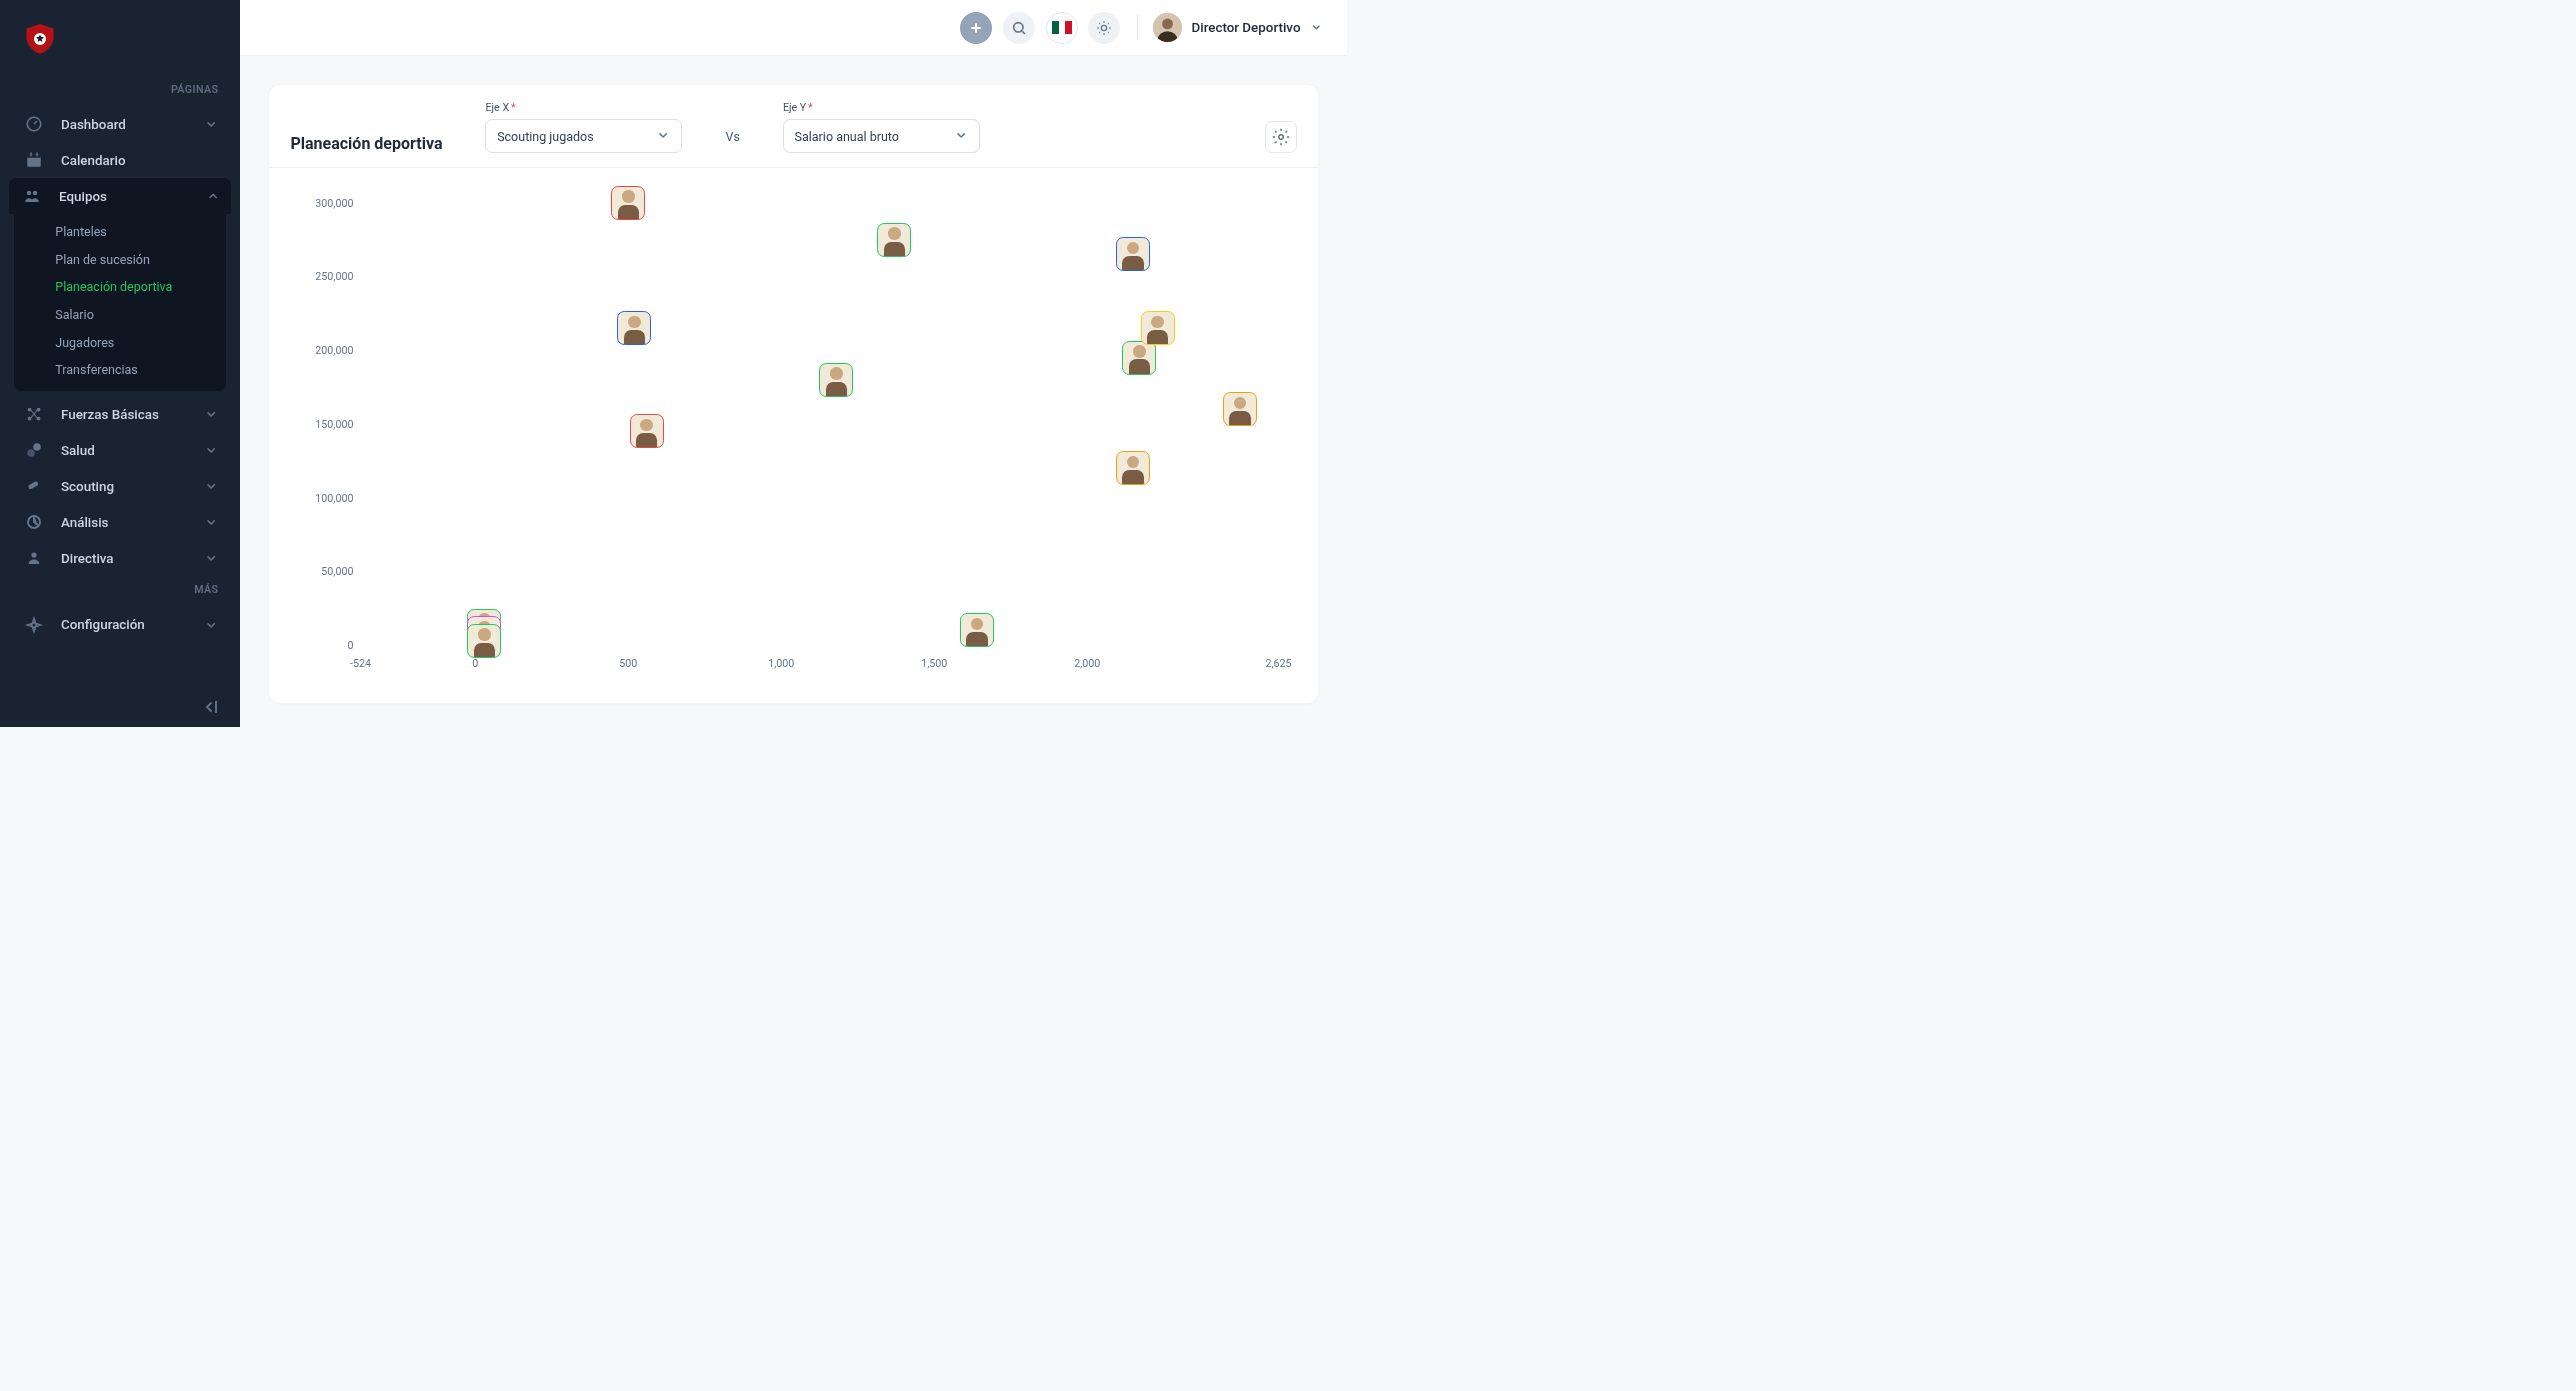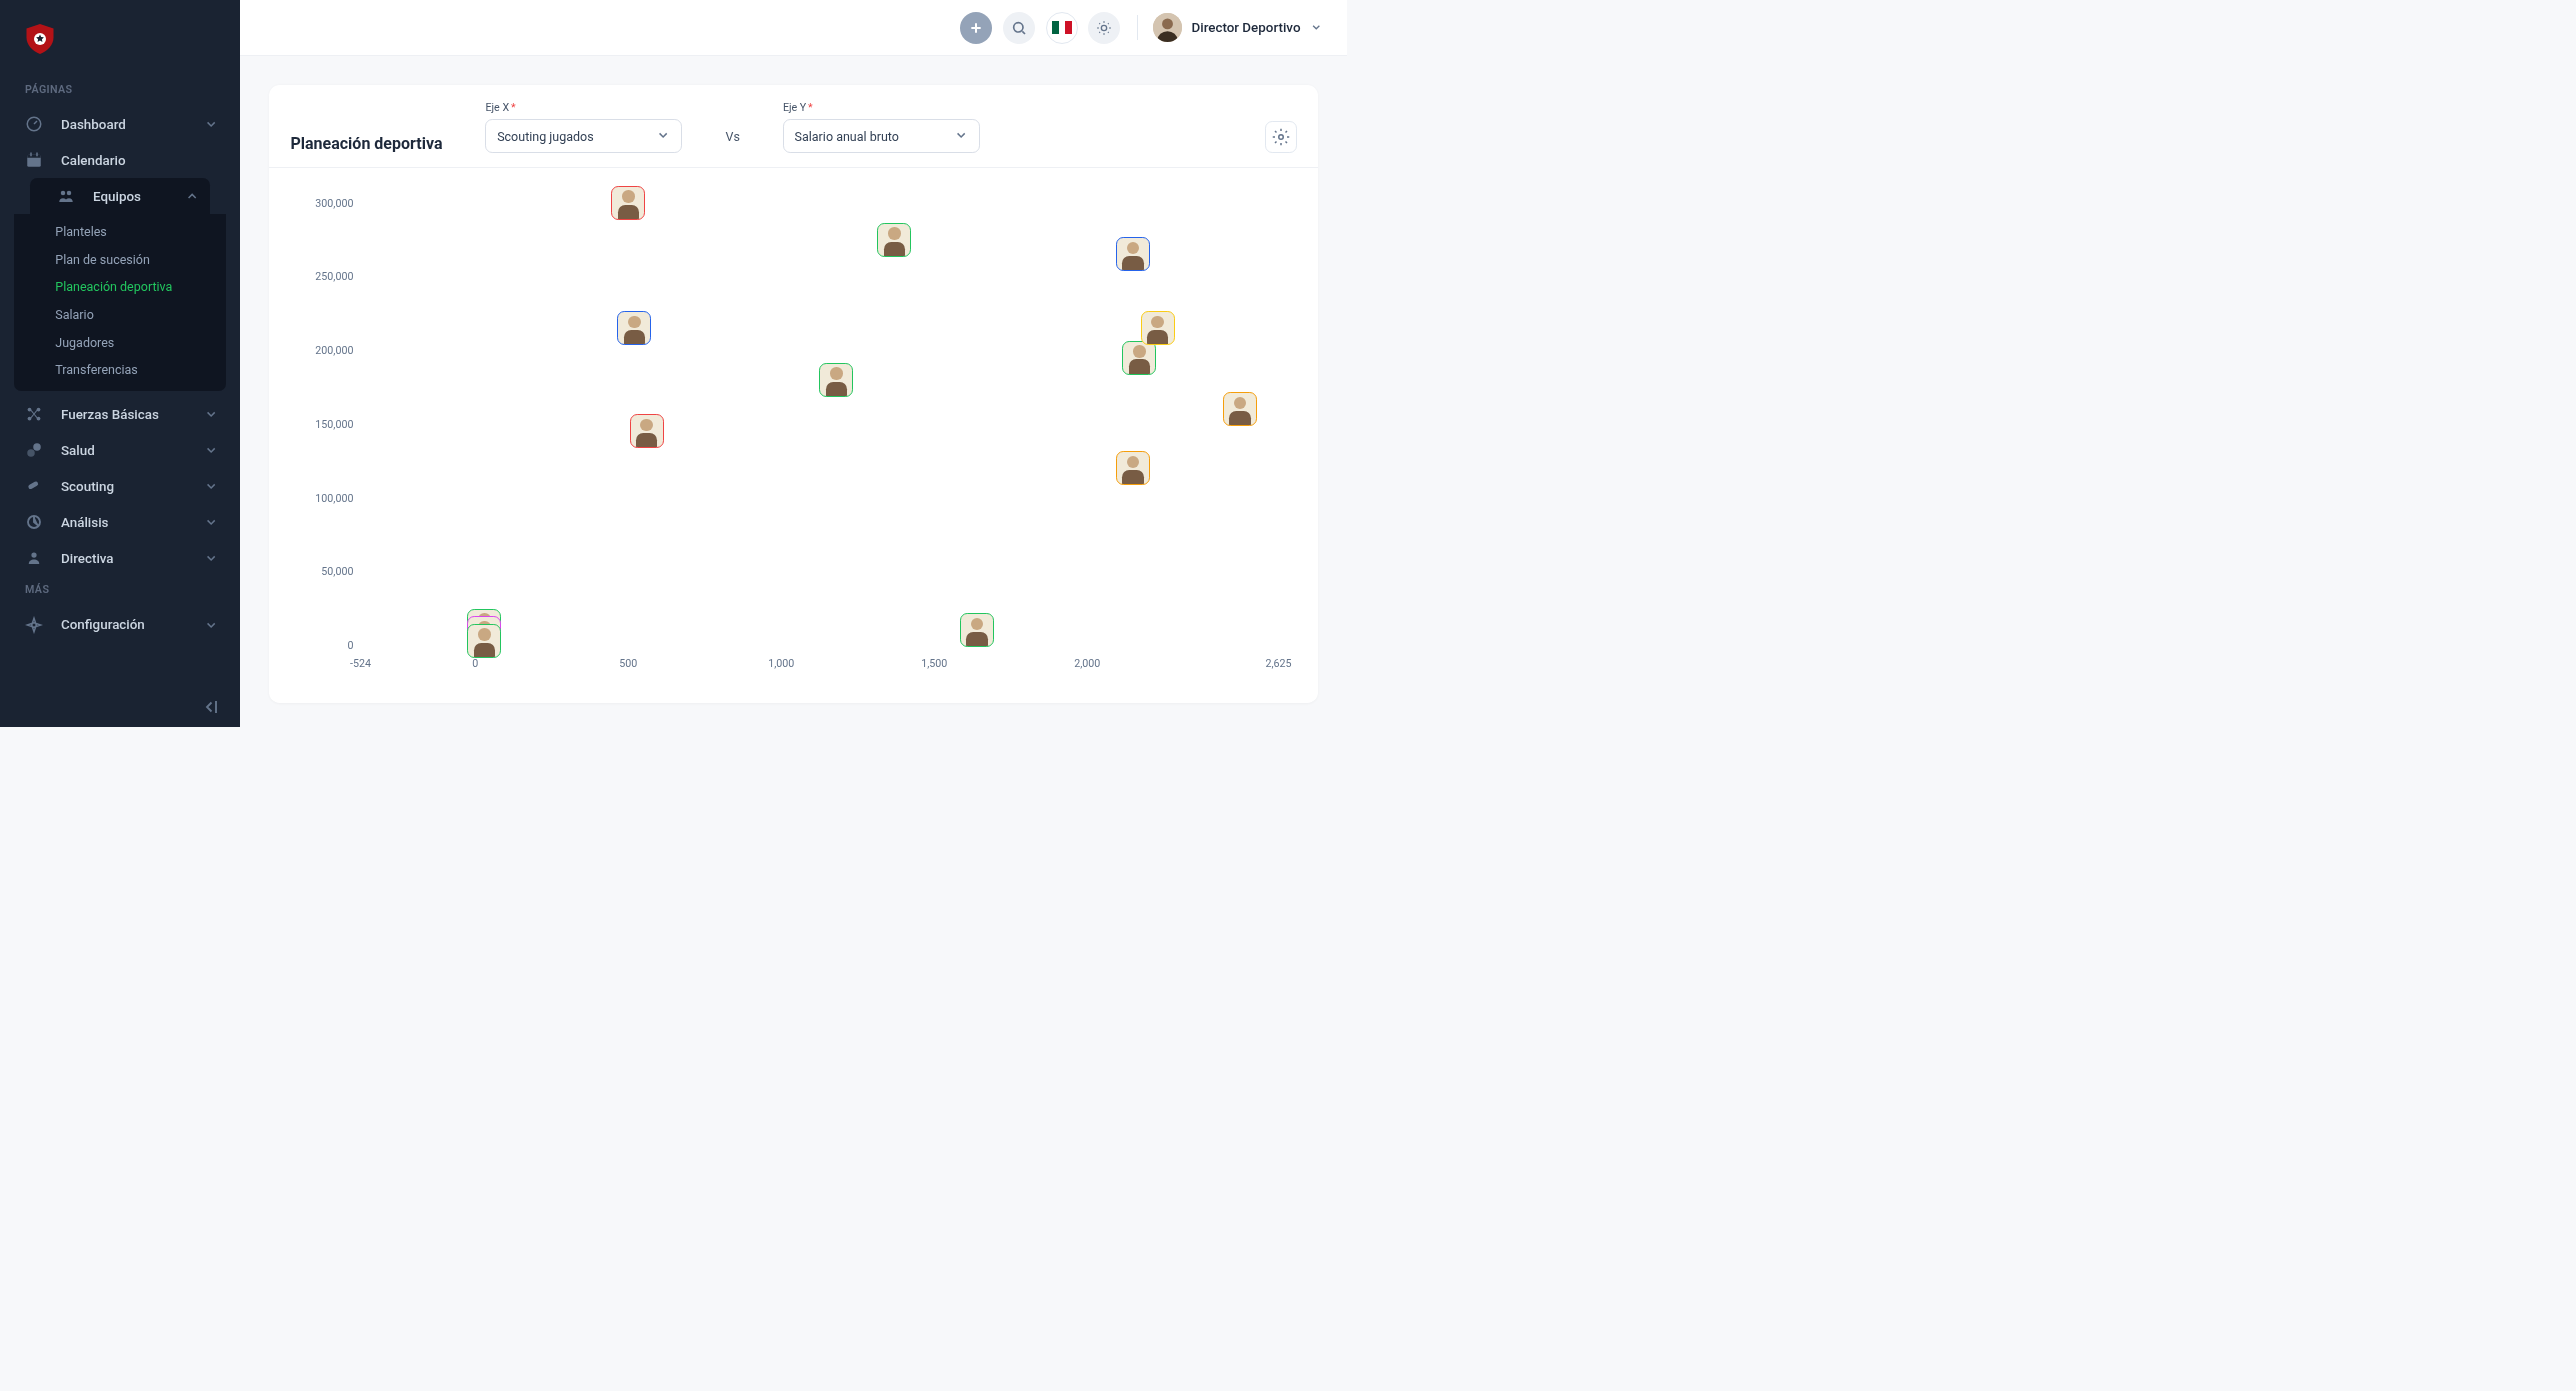--- a/index.html
+++ b/index.html
@@ -27,20 +27,21 @@
   width: 36px; height: 36px;
   display: flex; align-items: center; justify-content: center;
   color: #fff;
 }
 .section-label {
   font-size: 10.7px;
   font-weight: 600;
   letter-spacing: 0.4px;
   color: #5e6a7f;
   padding: 7.2px 21.5px 10.7px 25px;
+  text-align: right;
 }
 .nav-item {
   display: flex;
   align-items: center;
   padding: 9px 21.5px 9px 25px;
   color: #cbd5e1;
   cursor: pointer;
   font-size: 13.4px;
   font-weight: 500;
   gap: 18px;
@@ -51,22 +52,22 @@
 .chevron { width: 14.3px; height: 14.3px; color: #64748b; }
 .subnav {
   background: #0f1521;
   padding: 3.6px 0 7.2px 0;
   border-radius: 0 0 7.2px 7.2px;
   margin: 0 14.3px 5.4px 14.3px;
 }
 .nav-item.expanded-head {
   background: #0f1521;
   border-radius: 7.2px 7.2px 0 0;
-  margin: 0 30px;
-  padding-left: 27px;
+  margin: 0 9px;
+  padding-left: 14px;
   padding-right: 10.7px;
 }
 .sub-item {
   display: block;
   padding: 6.3px 10.7px 6.3px 41px;
   color: #94a3b8;
   font-size: 12.5px;
   cursor: pointer;
 }
 .sub-item.active { color: #22c55e; }

